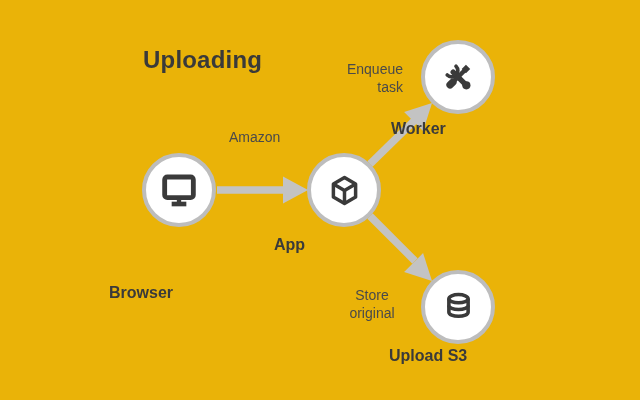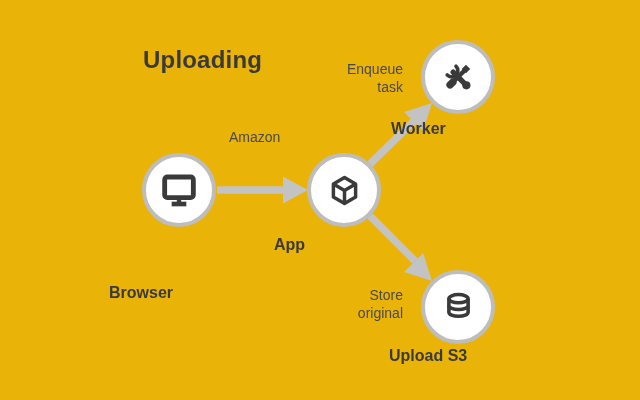--- a/index.html
+++ b/index.html
@@ -60,21 +60,21 @@
   .edge-label {
     position: absolute;
     font-size: 14px;
     line-height: 18px;
     color: #4a4a4a;
     z-index: 2;
   }
   .edge-label span { display: block; }
   .edge-label-upload  { left: 229px; top: 128px; width: 62px; text-align: left; }
   .edge-label-enqueue { left: 341px; top: 60px;  width: 62px; text-align: right; }
-  .edge-label-store   { left: 341px; top: 286px; width: 62px; text-align: right; }
+  .edge-label-store   { left: 341px; top: 286px; width: 62px; text-align: center; }
   .arrow-shaft { stroke: #c3c3c3; stroke-width: 7.5; fill: none; }
   .arrow-head  { fill: #c3c3c3; stroke: none; }
   .icon-svg { display: block; }
 </style>
 </head>
 <body>
 
 <div class="canvas">
 
   <div class="title">Uploading</div>

